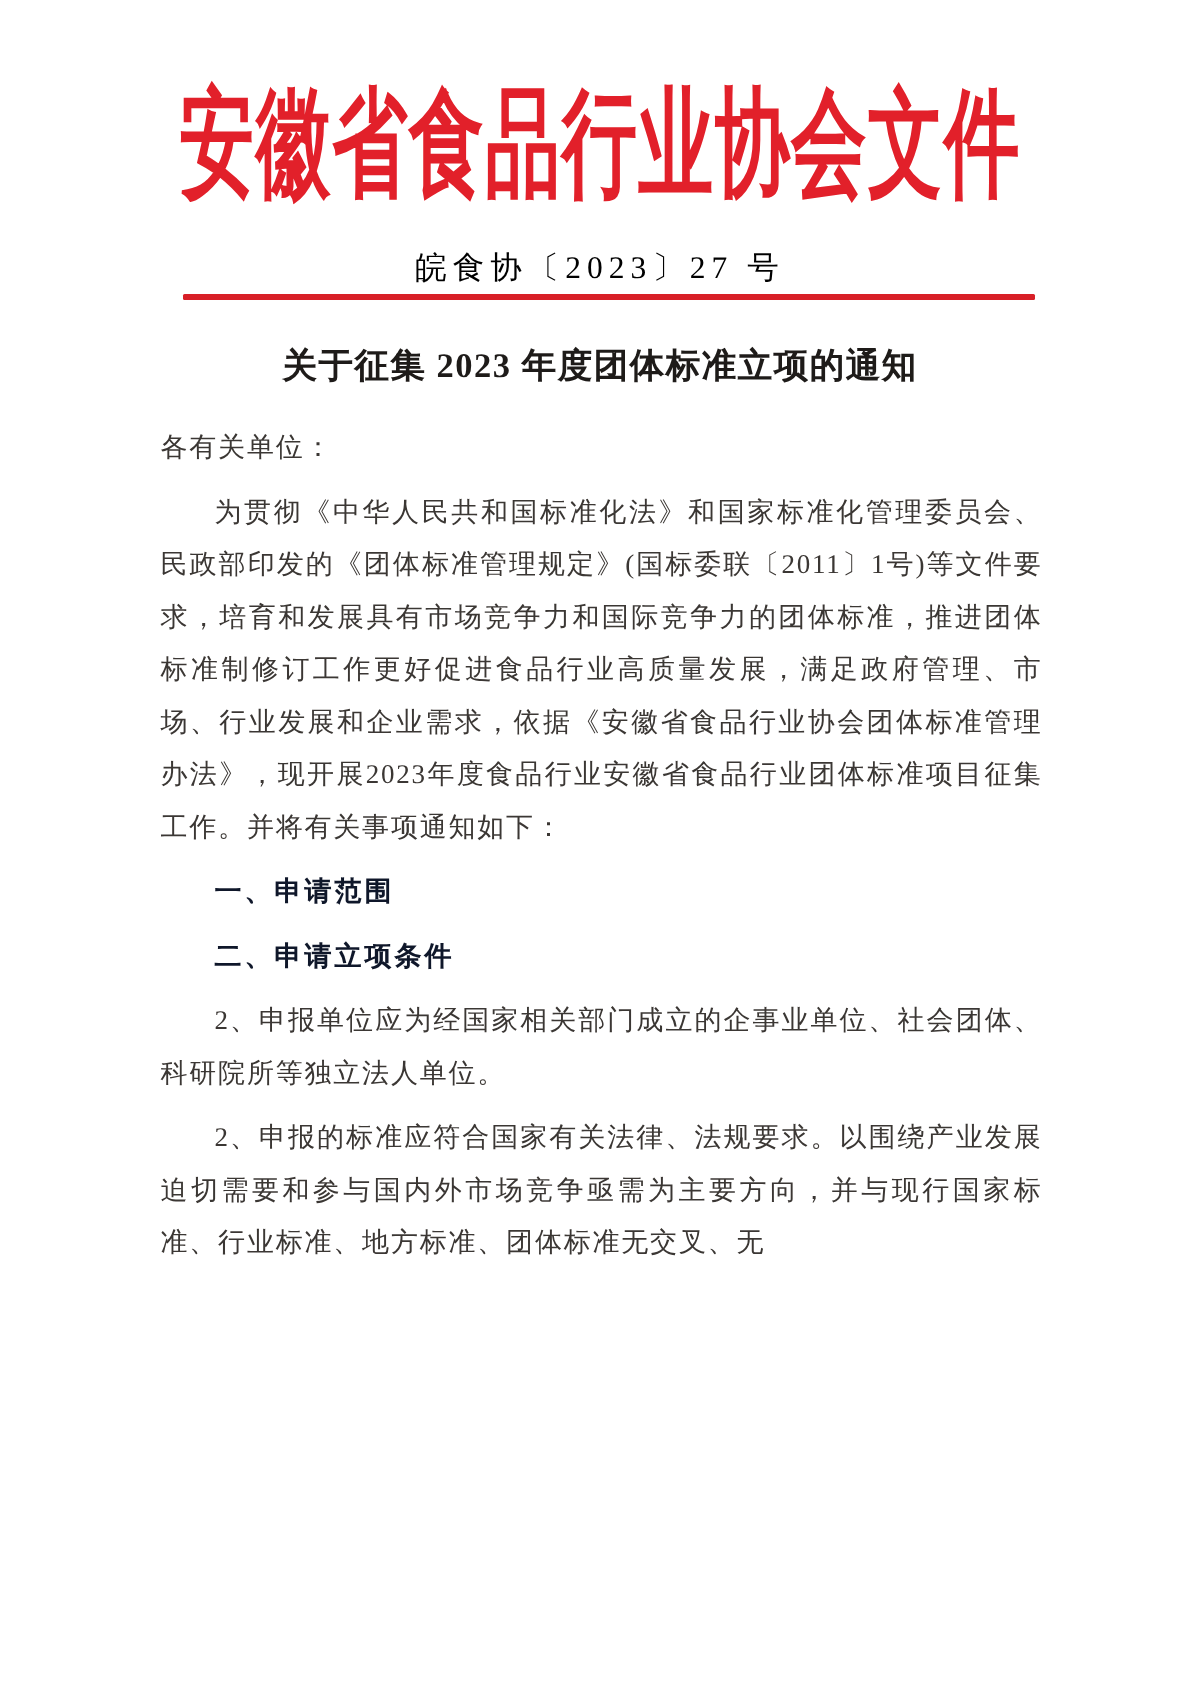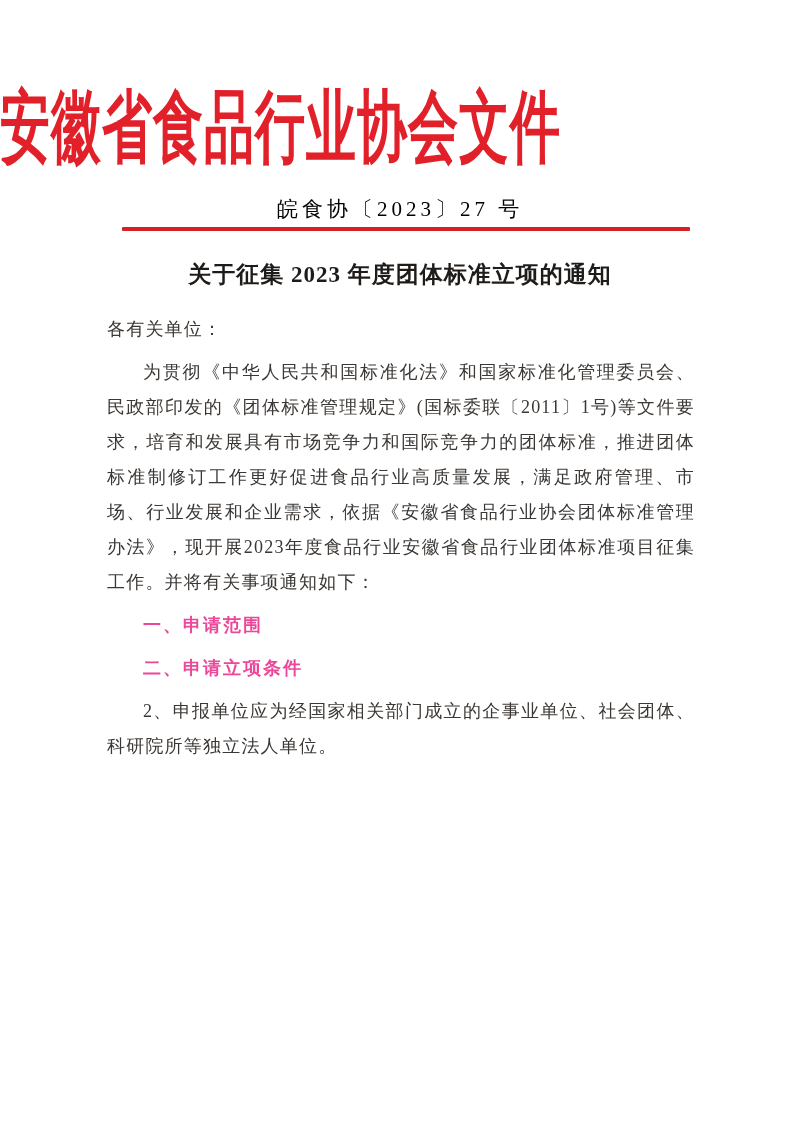--- a/index.html
+++ b/index.html
@@ -12,23 +12,23 @@
     width: 800px;
     height: 1131px;
     margin: 0 auto;
     background: #ffffff;
     overflow: hidden;
     font-family: "Liberation Serif", serif;
     color: #3b3734;
   }
   
   .letterhead {
-    padding-top: 86px;
+    padding-top: 55px;
     height: 110px; 
-    text-align: left;
+    text-align: center;
   }
   .letterhead-title {
     display: inline-block;
     font-size: 50px;
     line-height: 52px;
     font-weight: bold;
     letter-spacing: 1px;
     color: #e2202a;
     transform: scaleY(1.58);
     transform-origin: center top;
@@ -77,21 +77,21 @@
     text-indent: 0;
   }
   .body-text p.indent {
     text-indent: 2em;
   }
   .body-text p.heading {
     text-indent: 2em;
     font-weight: bold;
     font-family: "Liberation Sans", sans-serif;
     letter-spacing: 2px;
-    color: #ec4899;
+    color: #0f172a;
   }
 </style>
 </head>
 <body>
 
 <div class="page">
 
   <div class="letterhead">
     <span class="letterhead-title">安徽省食品行业协会文件</span>
   </div>
@@ -107,15 +107,16 @@
 
     <p class="indent">为贯彻《中华人民共和国标准化法》和国家标准化管理委员会、民政部印发的《团体标准管理规定》(国标委联〔2011〕1号)等文件要求，培育和发展具有市场竞争力和国际竞争力的团体标准，推进团体标准制修订工作更好促进食品行业高质量发展，满足政府管理、市场、行业发展和企业需求，依据《安徽省食品行业协会团体标准管理办法》，现开展2023年度食品行业安徽省食品行业团体标准项目征集工作。并将有关事项通知如下：</p>
 
     <p class="heading">一、申请范围</p>
 
 
     <p class="heading">二、申请立项条件</p>
 
     <p class="indent">2、申报单位应为经国家相关部门成立的企事业单位、社会团体、科研院所等独立法人单位。</p>
 
+    <p class="indent">2、申报的标准应符合国家有关法律、法规要求。以围绕产业发展迫切需要和参与国内外市场竞争亟需为主要方向，并与现行国家标准、行业标准、地方标准、团体标准无交叉、无</p>
   </div>
 
 </div>
 
 </body></html>

